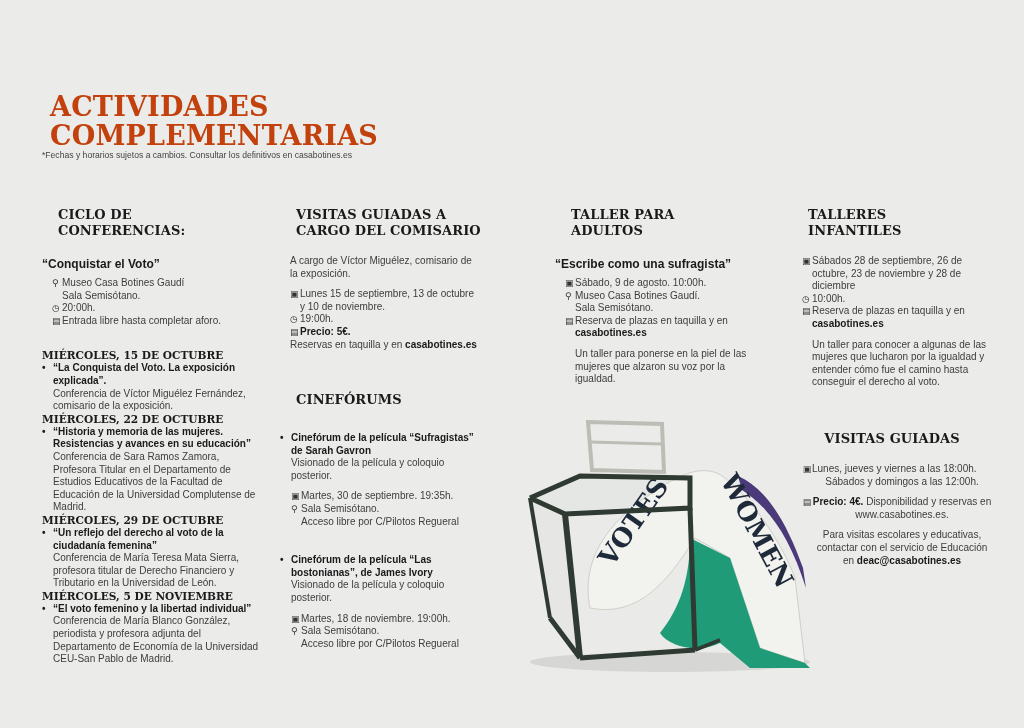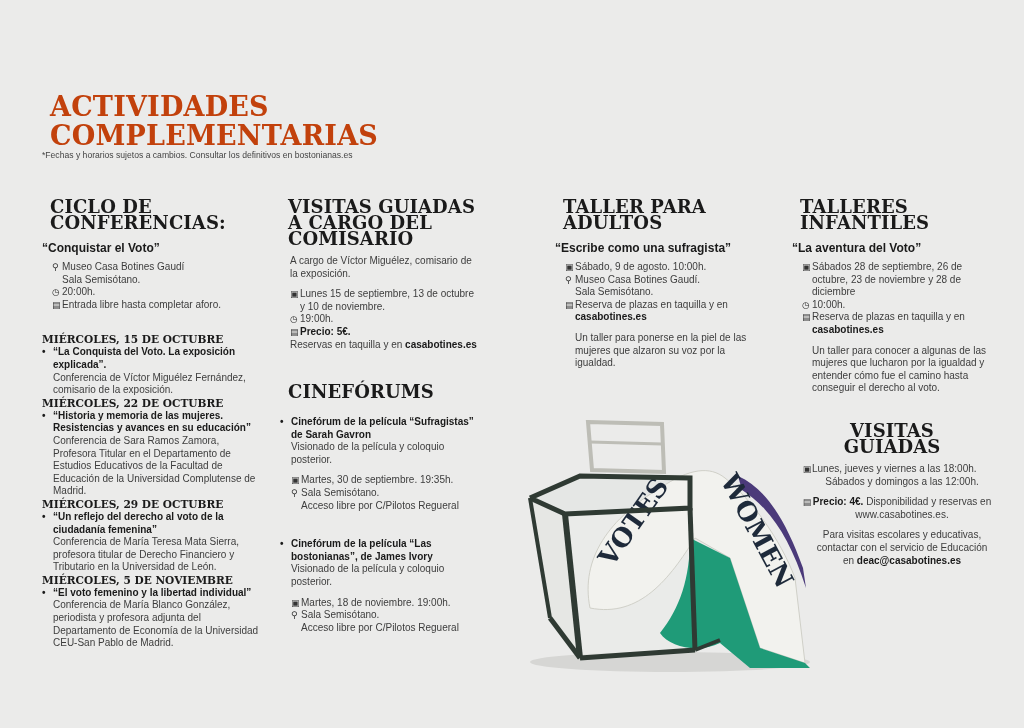--- a/index.html
+++ b/index.html
@@ -13,22 +13,22 @@
   .title {
     left:42px; top:84px; margin:8px;
     font-family:"DejaVu Serif", "Liberation Serif", serif;
     font-weight:bold; font-size:27px; line-height:29px; letter-spacing:0.2px;
     color:#c2410c;
   }
   .disclaimer { left:42px; top:150px; font-size:8.6px; color:#444; }
   .col { position:absolute; font-size:10px; line-height:12.6px; color:#3d3d3d; }
   .sec-head {
     font-family:"DejaVu Serif", "Liberation Serif", serif;
-    font-weight:bold; font-size:18px; line-height:16px; color:#1a1a1a;
-    margin:8px; letter-spacing:0.1px;
+    font-weight:bold; font-size:13px; line-height:16px; color:#1a1a1a;
+    margin:16px; letter-spacing:0.1px;
   }
   .subtitle { font-weight:bold; font-size:12px; line-height:18px; color:#1a1a1a; margin:6px 0 4px 0; }
   .info { padding-left:10px; }
   .row { display:flex; align-items:flex-start; }
   .ico { width:10px; flex:0 0 10px; font-size:9px; line-height:12.6px; color:#333; }
   .ind { padding-left:10px; }
   .gap { height:8px; }
   .bold { font-weight:bold; color:#1a1a1a; }
   .day-head {
     font-family:"DejaVu Serif", "Liberation Serif", serif;
@@ -40,21 +40,21 @@
   
   .picture { left:520px; top:418px; width:295px; height:258px; }
 </style>
 </head>
 <body>
 
 <h1 class="abs title">
   <span>ACTIVIDADES</span><br>
   <span>COMPLEMENTARIAS</span>
 </h1>
-<div class="abs disclaimer">*Fechas y horarios sujetos a cambios. Consultar los definitivos en bostonianas.es</div>
+<div class="abs disclaimer">*Fechas y horarios sujetos a cambios. Consultar los definitivos en casabotines.es</div>
 
 <div class="col" style="left:42px; top:191px; width:220px;">
   <h2 class="sec-head">CICLO DE CONFERENCIAS:</h2>
   <div class="subtitle">“Conquistar el Voto”</div>
   <div class="info">
     <div class="row">
         <span class="ico">⚲</span>
         <span>Museo Casa Botines Gaudí</span>
       </div>
     <div class="ind">Sala Semisótano.</div>
@@ -191,21 +191,20 @@
         <span>Reserva de plazas en taquilla y en</span>
       </div>
     <div class="ind bold">casabotines.es</div>
     <div class="gap"></div>
     <div class="ind">Un taller para ponerse en la piel de las mujeres que alzaron su voz por la igualdad.</div>
   </div>
 </div>
 
 <div class="col" style="left:792px; top:191px; width:200px;">
   <h2 class="sec-head">TALLERES INFANTILES</h2>
-  <div class="subtitle">“La aventura del Voto”</div>
   <div class="info">
     <div class="row">
         <span class="ico">▣</span>
         <span>Sábados 28 de septiembre, 26 de octubre, 23 de noviembre y 28 de diciembre</span>
       </div>
     <div class="row">
         <span class="ico">◷</span>
         <span>10:00h.</span>
       </div>
     <div class="row">

